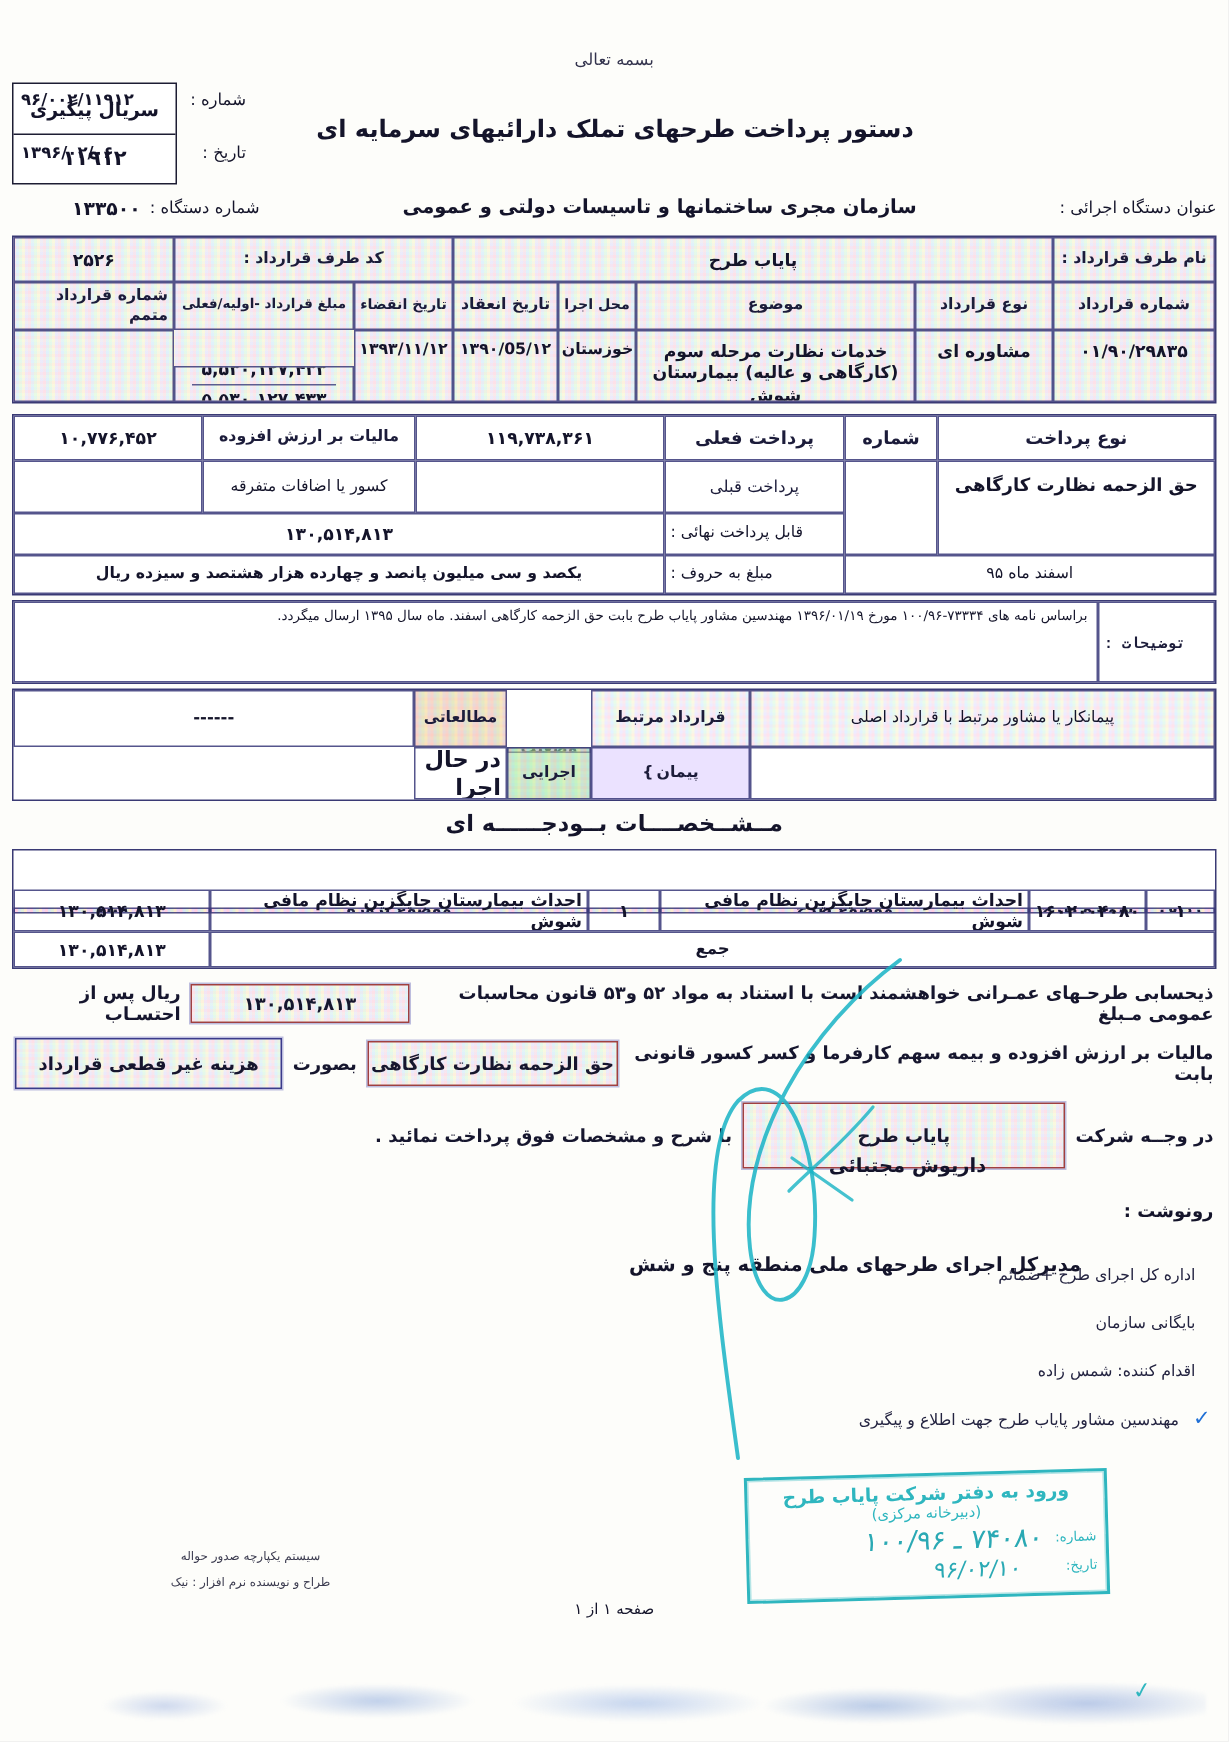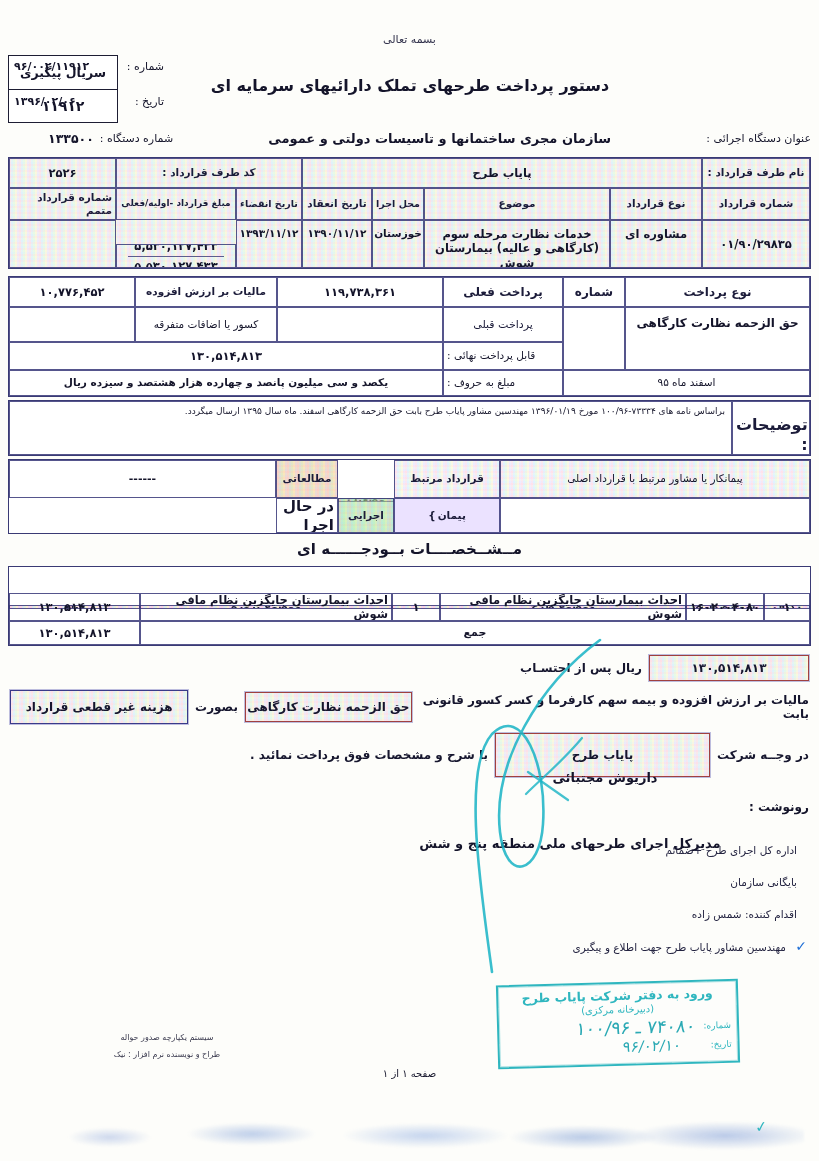--- a/index.html
+++ b/index.html
@@ -111,25 +111,25 @@
 
     <div class="cell hd">شماره قرارداد</div>
     <div class="cell hd">نوع قرارداد</div>
     <div class="cell hd">موضوع</div>
     <div class="cell hd" style="font-size:9.5px;">محل اجرا</div>
     <div class="cell hd">تاریخ انعقاد</div>
     <div class="cell hd" style="font-size:9.5px;">تاریخ انقضاء</div>
     <div class="cell hd" style="font-size:9px;">مبلغ قرارداد -اولیه/فعلی</div>
     <div class="cell hd">شماره قرارداد متمم</div>
 
-    <div class="cell val top" style="padding-top:16px;">۰۱/۹۰/۲۹۸۳۵</div>
+    <div class="cell val top" style="padding-top:6px;">۰۱/۹۰/۲۹۸۳۵</div>
     <div class="cell val top" style="padding-top:6px;">مشاوره ای</div>
     <div class="cell val top ctr" style="padding-top:6px;">خدمات نظارت مرحله سوم (کارگاهی و عالیه) بیمارستان شوش</div>
     <div class="cell val top" style="padding-top:6px;font-size:10.5px;">خوزستان</div>
-    <div class="cell val top" style="padding-top:6px;font-size:10.5px;">۱۳۹۰/۱۱/۱۲</div>
+    <div class="cell val top" style="padding-top:6px;font-size:10.5px;">۱۳۹۰/05/۱۲</div>
     <div class="cell val top" style="padding-top:6px;font-size:10.5px;">۱۳۹۳/۱۱/۱۲</div>
     <div class="cell col">
       <div class="val">۵,۵۳۰,۱۲۷,۴۳۳</div>
       <div class="divline"></div>
       <div class="val">۵,۵۳۰,۱۲۷,۴۳۳</div>
     </div>
     <div class="cell"></div>
   </div>
 
   <div class="abs grid" style="top:276px;right:8px;left:8px;height:121px;background:#fff;
@@ -151,21 +151,21 @@
     <div class="cell right" style="font-size:10.5px;">قابل پرداخت نهائی :</div>
     <div class="cell sp3 val">۱۳۰,۵۱۴,۸۱۳</div>
 
     <div class="cell sp2" style="font-size:10.5px;">اسفند ماه ۹۵</div>
     <div class="cell right" style="font-size:10.5px;">مبلغ به حروف :</div>
     <div class="cell sp3 val" style="font-size:10.5px;">یکصد و سی میلیون پانصد و چهارده هزار هشتصد و سیزده ریال</div>
   </div>
 
   <div class="abs grid" style="top:400px;right:8px;left:8px;height:56px;background:#fff;
        grid-template-columns:78px 1fr;grid-template-rows:1fr;">
-    <div class="cell hd top right" style="padding-top:13px;font-size:16px;">توضیحات :</div>
+    <div class="cell hd top right" style="padding-top:23px;font-size:10px;font-family:Liberation Mono, monospace;">توضیحات :</div>
     <div class="cell top right sm" style="padding:4px 6px;align-items:flex-start;justify-content:flex-start;font-size:9px;">براساس نامه های ۷۳۳۳۴-۱۰۰/۹۶ مورخ ۱۳۹۶/۰۱/۱۹  مهندسین مشاور پایاب طرح بابت حق الزحمه کارگاهی اسفند. ماه سال ۱۳۹۵ ارسال میگردد.</div>
   </div>
 
   <div class="abs grid" style="top:459px;right:8px;left:8px;height:75px;background:#fff;
        grid-template-columns:310px 106px 56px 62px 1fr;grid-template-rows:38px 1fr;">
     <div class="cell nz" style="font-size:10.5px;">پیمانکار یا مشاور مرتبط با قرارداد اصلی</div>
     <div class="cell hd nz">قرارداد مرتبط</div>
     <div class="cell hd nz2">وضعیت</div>
     <div class="cell hd nzo nz">مطالعاتی</div>
 
@@ -196,20 +196,21 @@
     <div class="cell val">۱</div>
     <div class="cell val">احداث بیمارستان جایگزین نظام مافی شوش</div>
     <div class="cell val">۱۳۰,۵۱۴,۸۱۳</div>
 
     <div class="cell sp5 b">جمع</div>
     <div class="cell val">۱۳۰,۵۱۴,۸۱۳</div>
   </div>
 
   <div class="abs" style="top:655px;right:10px;left:10px;">
     <div class="instr-line" style="margin-bottom:9px;">
+      <span>ذیحسابی طرحـهای عمـرانی خواهشمند است با استناد به مواد ۵۲ و۵۳ قانون محاسبات عمومی مـبلغ</span>
       <span class="box nz" style="width:160px;height:26px;">۱۳۰,۵۱۴,۸۱۳</span>
       <span>ریال پس از احتسـاب</span>
     </div>
     <div class="instr-line" style="margin-bottom:9px;">
       <span>مالیات بر ارزش افزوده و بیمه سهم کارفرما و کسر کسور قانونی بابت</span>
       <span class="box nz" style="width:178px;height:30px;">حق الزحمه نظارت کارگاهی</span>
       <span>بصورت</span>
       <span class="box nz" style="width:190px;height:34px;border-color:#3a3a8a;">هزینه غیر قطعی قرارداد</span>
     </div>
     <div class="instr-line">

